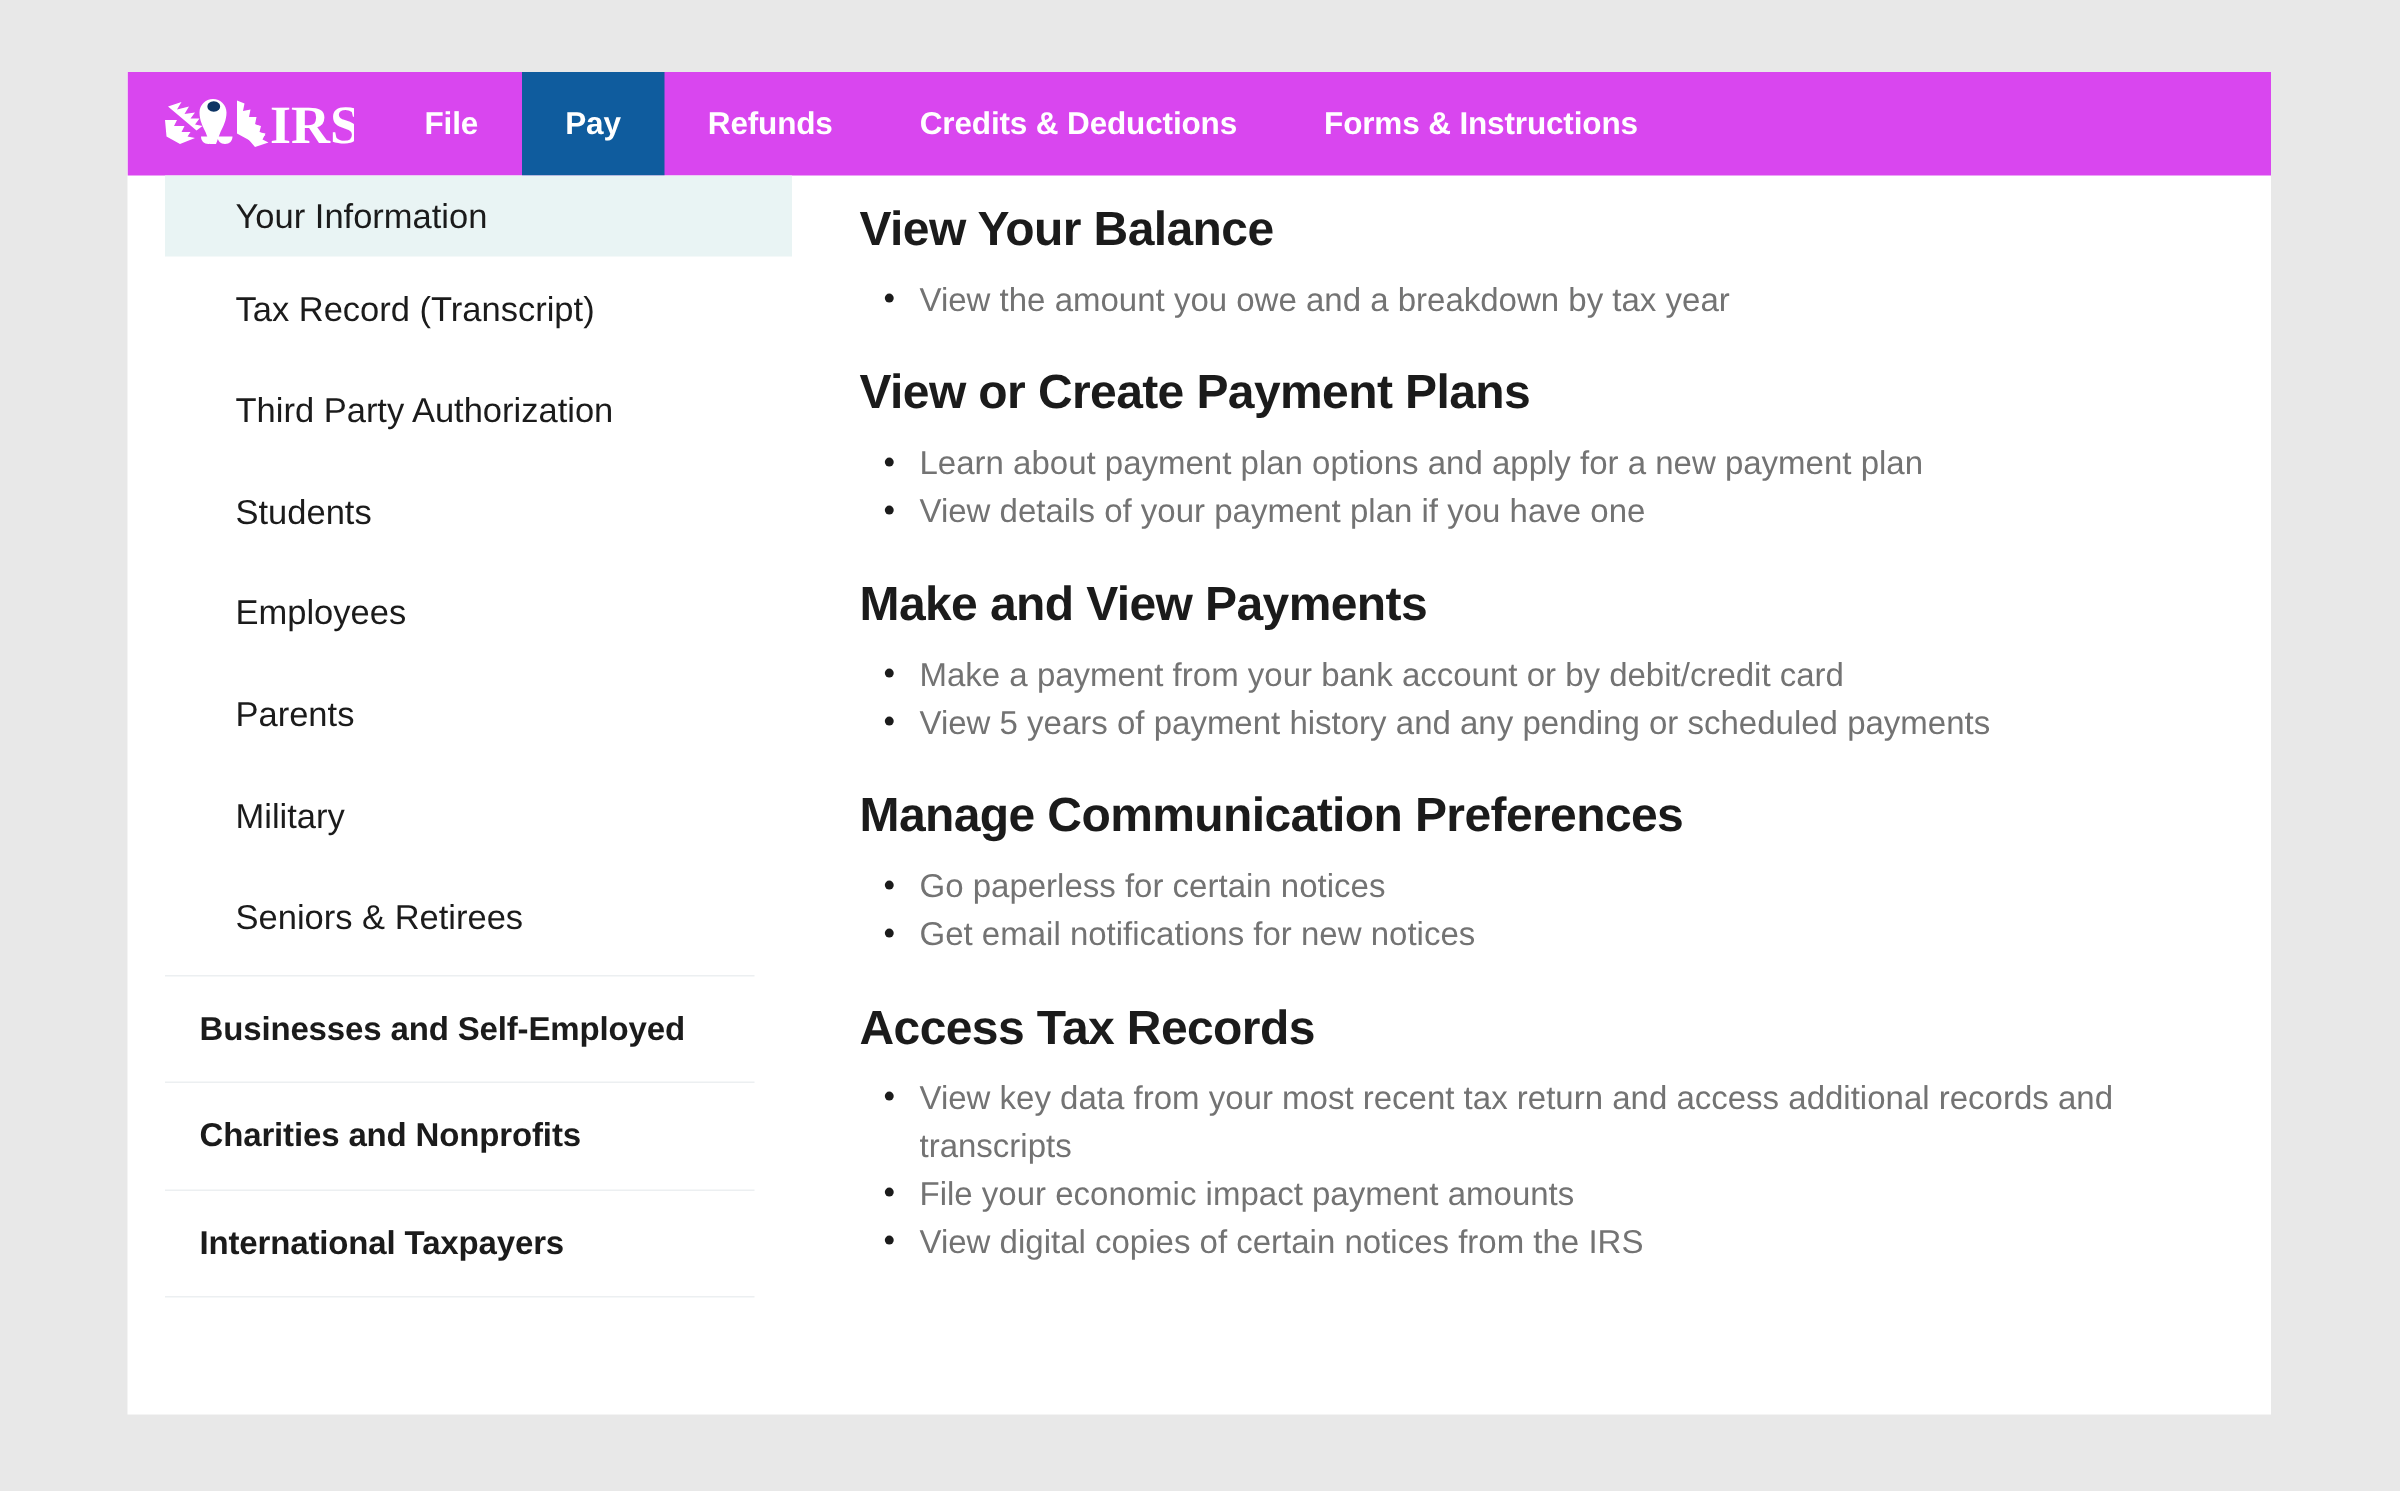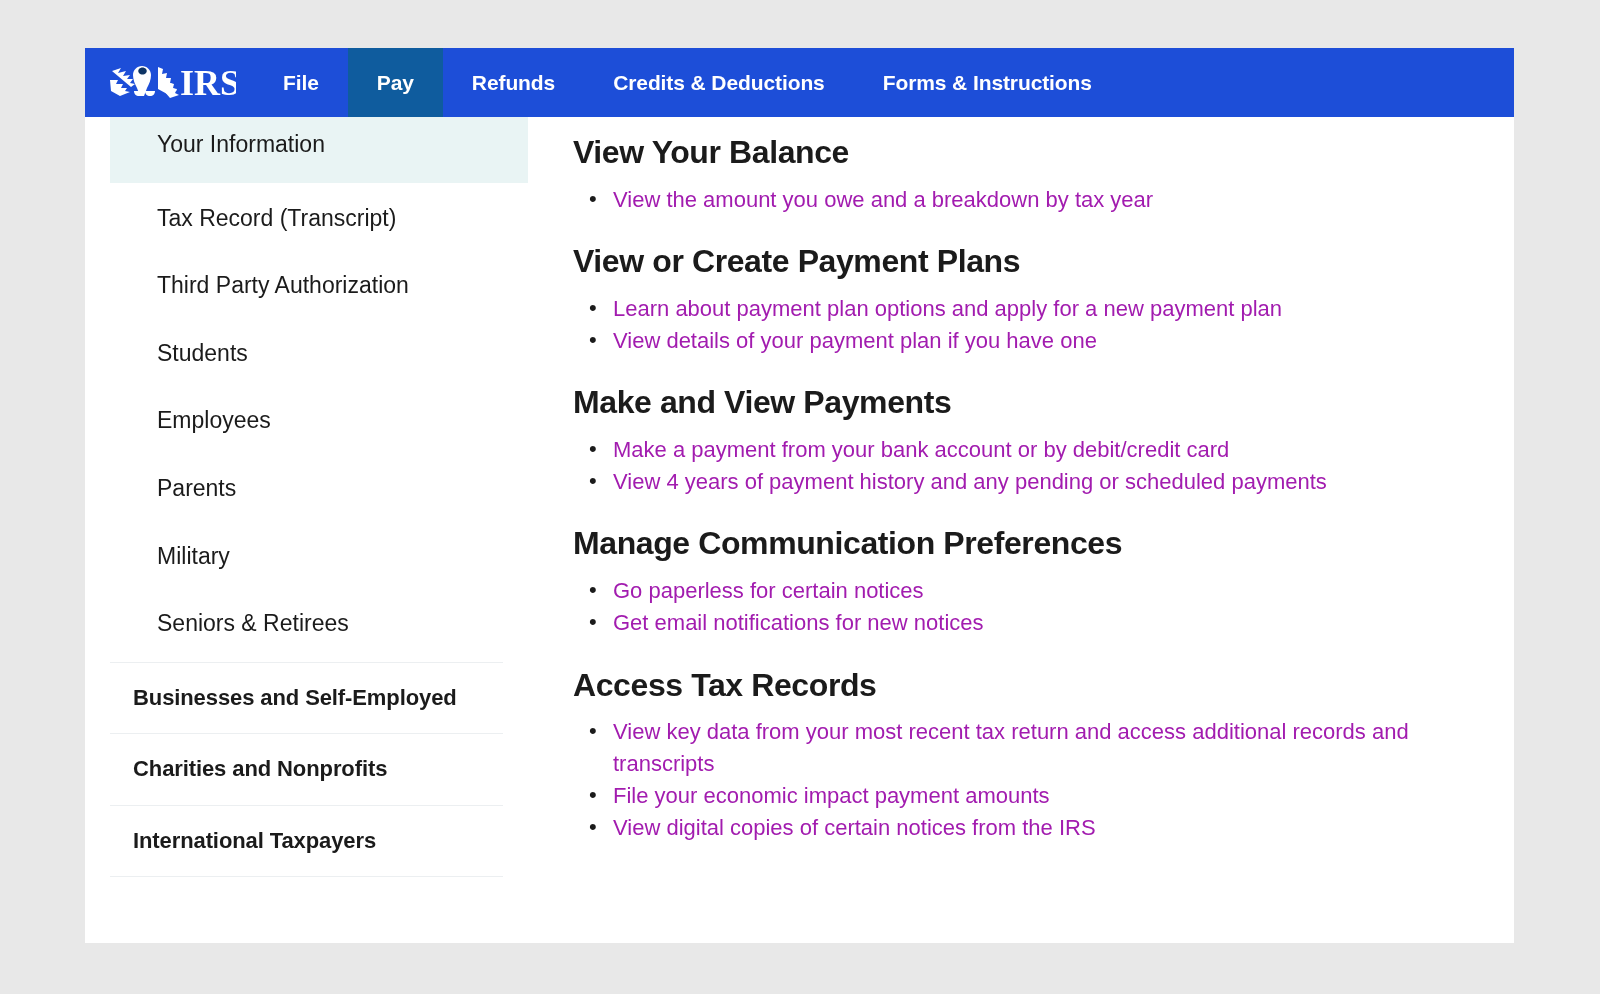--- a/index.html
+++ b/index.html
@@ -32,21 +32,21 @@
     overflow: hidden;
   }
 
   
   .navbar {
     position: absolute;
     left: 0;
     top: 0;
     width: 1429px;
     height: 69px;
-    background: #1d4ed8;
+    background: #d946ef;
     display: flex;
     align-items: stretch;
   }
 
   .brand {
     display: flex;
     align-items: center;
     padding-left: 23px;
     padding-right: 18px;
     height: 69px;
@@ -112,21 +112,21 @@
   }
   .side-item.level2 {
     padding-left: 72px;
   }
 
   .side-item.highlight {
     background: #e9f4f4;
     margin-left: 25px;
     padding-left: 47px;
     padding-top: 14px;
-    padding-bottom: 24px;
+    padding-bottom: 12px;
     margin-bottom: 2px;
   }
 
   .side-item.level2.sub {
     padding-top: 20px;
     padding-bottom: 20px;
   }
 
   .side-sep {
     height: 1px;
@@ -169,21 +169,21 @@
 
   .bullets {
     margin: 0 0 28px 0;
     padding: 0;
     list-style: none;
   }
 
   .bullet {
     position: relative;
     font-size: 22px;
-    color: #a21caf;
+    color: #737373;
     line-height: 1.42;
     padding-left: 40px;
     margin-bottom: 1px;
     max-width: 900px;
   }
   .bullet:before {
     content: "\2022";
     position: absolute;
     left: 16px;
     top: -1px;
@@ -315,21 +315,21 @@
           <ul class="bullets">
             <li class="bullet">Learn about payment plan options and apply for a new payment plan</li>
             <li class="bullet">View details of your payment plan if you have one</li>
           </ul>
         </section>
 
         <section class="section">
           <h2 class="sec-heading">Make and View Payments</h2>
           <ul class="bullets">
             <li class="bullet">Make a payment from your bank account or by debit/credit card</li>
-            <li class="bullet">View 4 years of payment history and any pending or scheduled payments</li>
+            <li class="bullet">View 5 years of payment history and any pending or scheduled payments</li>
           </ul>
         </section>
 
         <section class="section">
           <h2 class="sec-heading">Manage Communication Preferences</h2>
           <ul class="bullets">
             <li class="bullet">Go paperless for certain notices</li>
             <li class="bullet">Get email notifications for new notices</li>
           </ul>
         </section>

